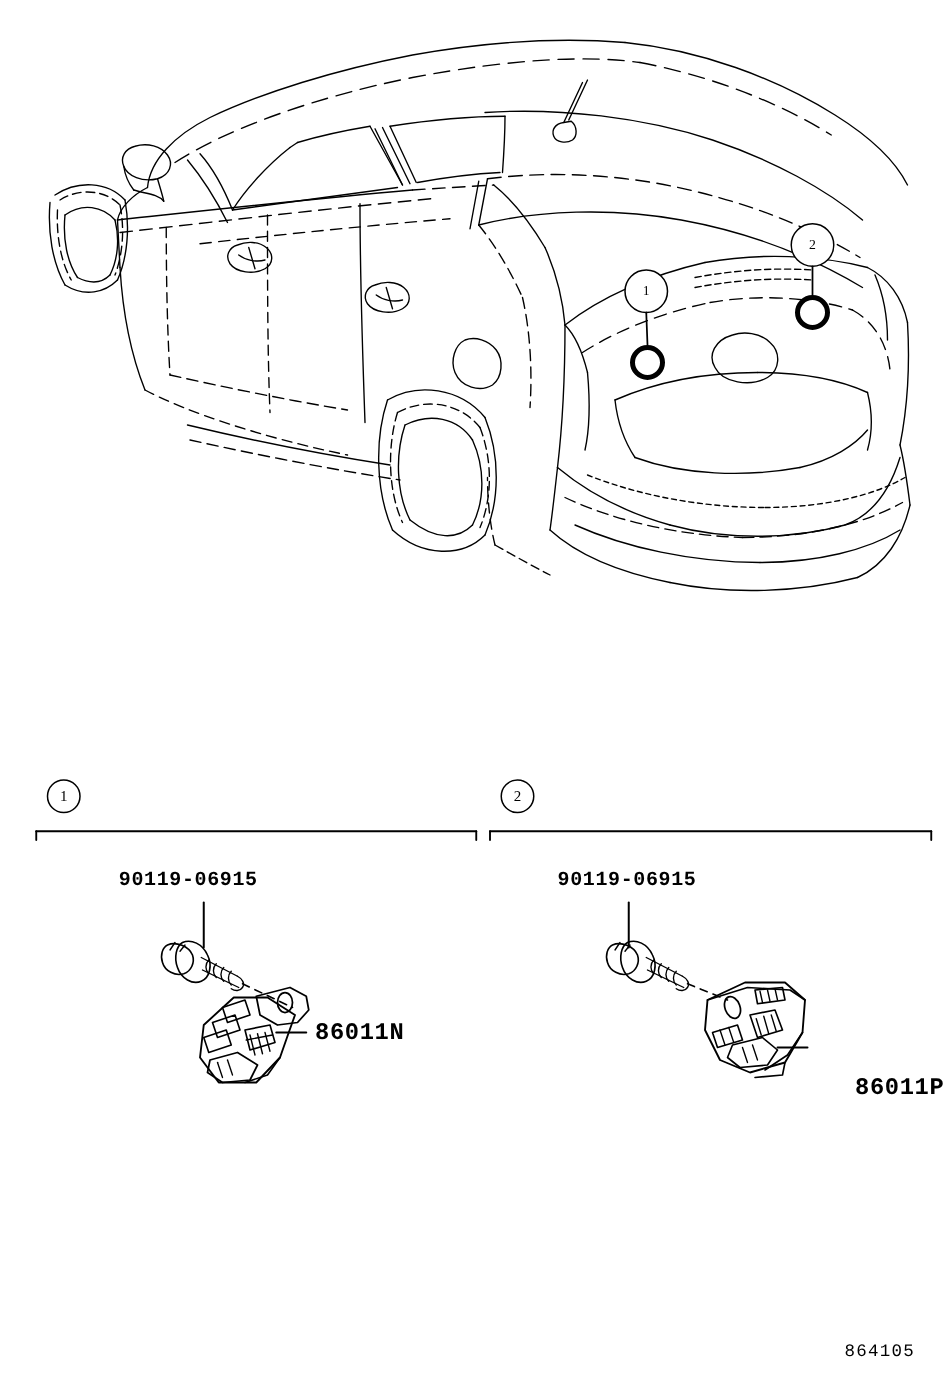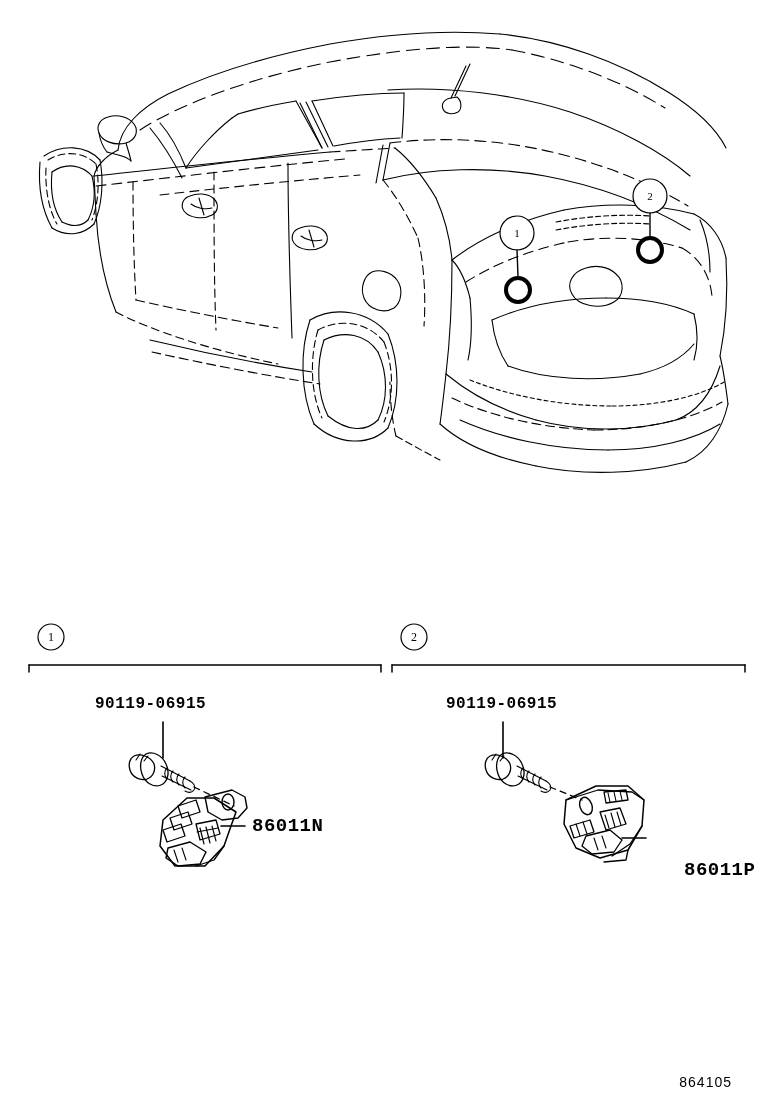--- a/index.html
+++ b/index.html
@@ -47,21 +47,21 @@
     font-weight: bold;
     font-size: 19px;
     letter-spacing: 0.5px;
     white-space: nowrap;
     color: #000;
   }
   .sheet-code {
     position: absolute;
     right: 28px;
     bottom: 22px;
-    font-family: Liberation Sans, sans-serif;
+    font-family: Liberation Mono, monospace;
     font-size: 14px;
     letter-spacing: 1px;
     color: #000;
   }
   .callout-num {
     position: absolute;
     font-family: "Liberation Serif", serif;
     font-size: 11px;
     color: #000;
     text-align: center;

